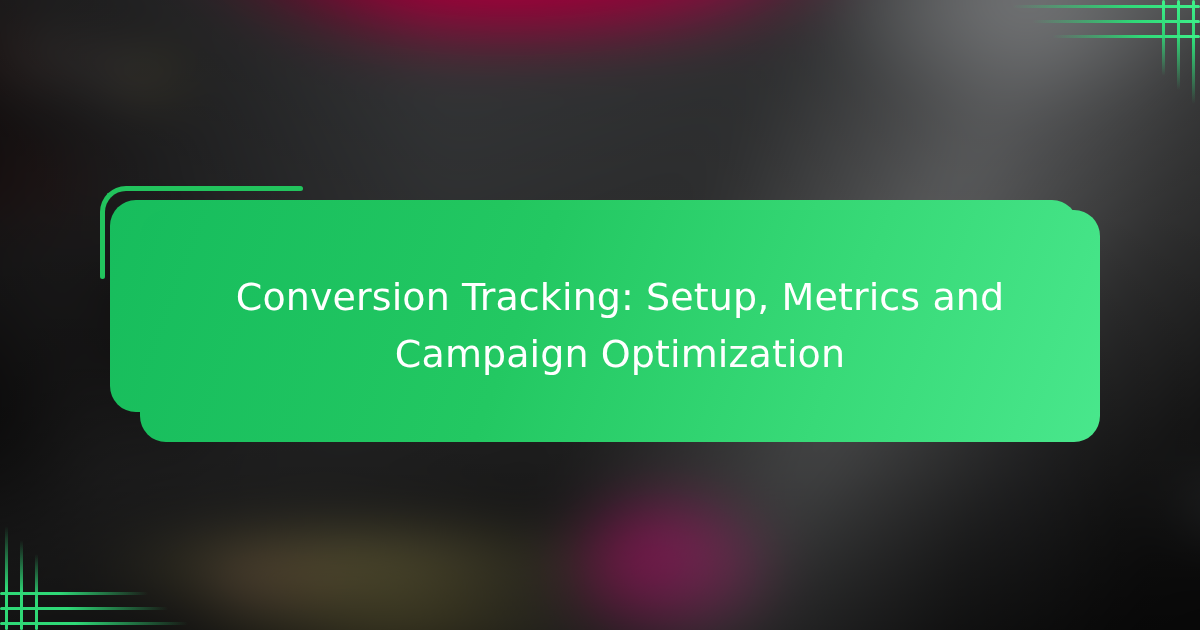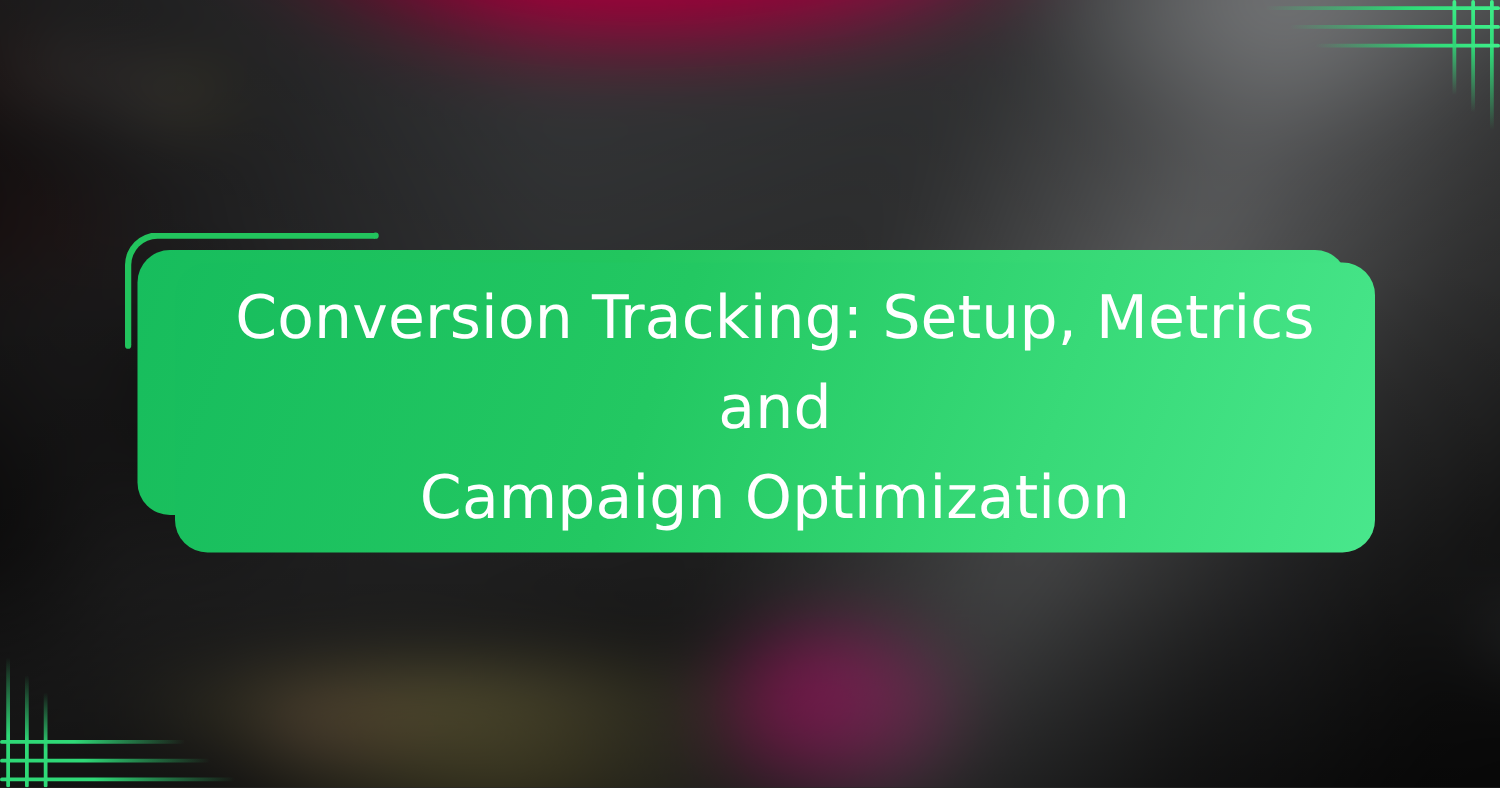--- a/index.html
+++ b/index.html
@@ -168,21 +168,21 @@
     align-items:center;
     justify-content:center;
   }
 
   
   .card-title {
     width:100%;
     text-align:center;
     color:#ffffff;
     font-family:"DejaVu Sans", sans-serif;
-    font-size:48px;
+    font-size:38px;
     font-weight:400;
     line-height:1.50;
     letter-spacing:0.1px;
     padding:0 46px;
     white-space:pre-line;
     text-rendering:optimizeLegibility;
   }
 </style>
 </head>
 <body>

